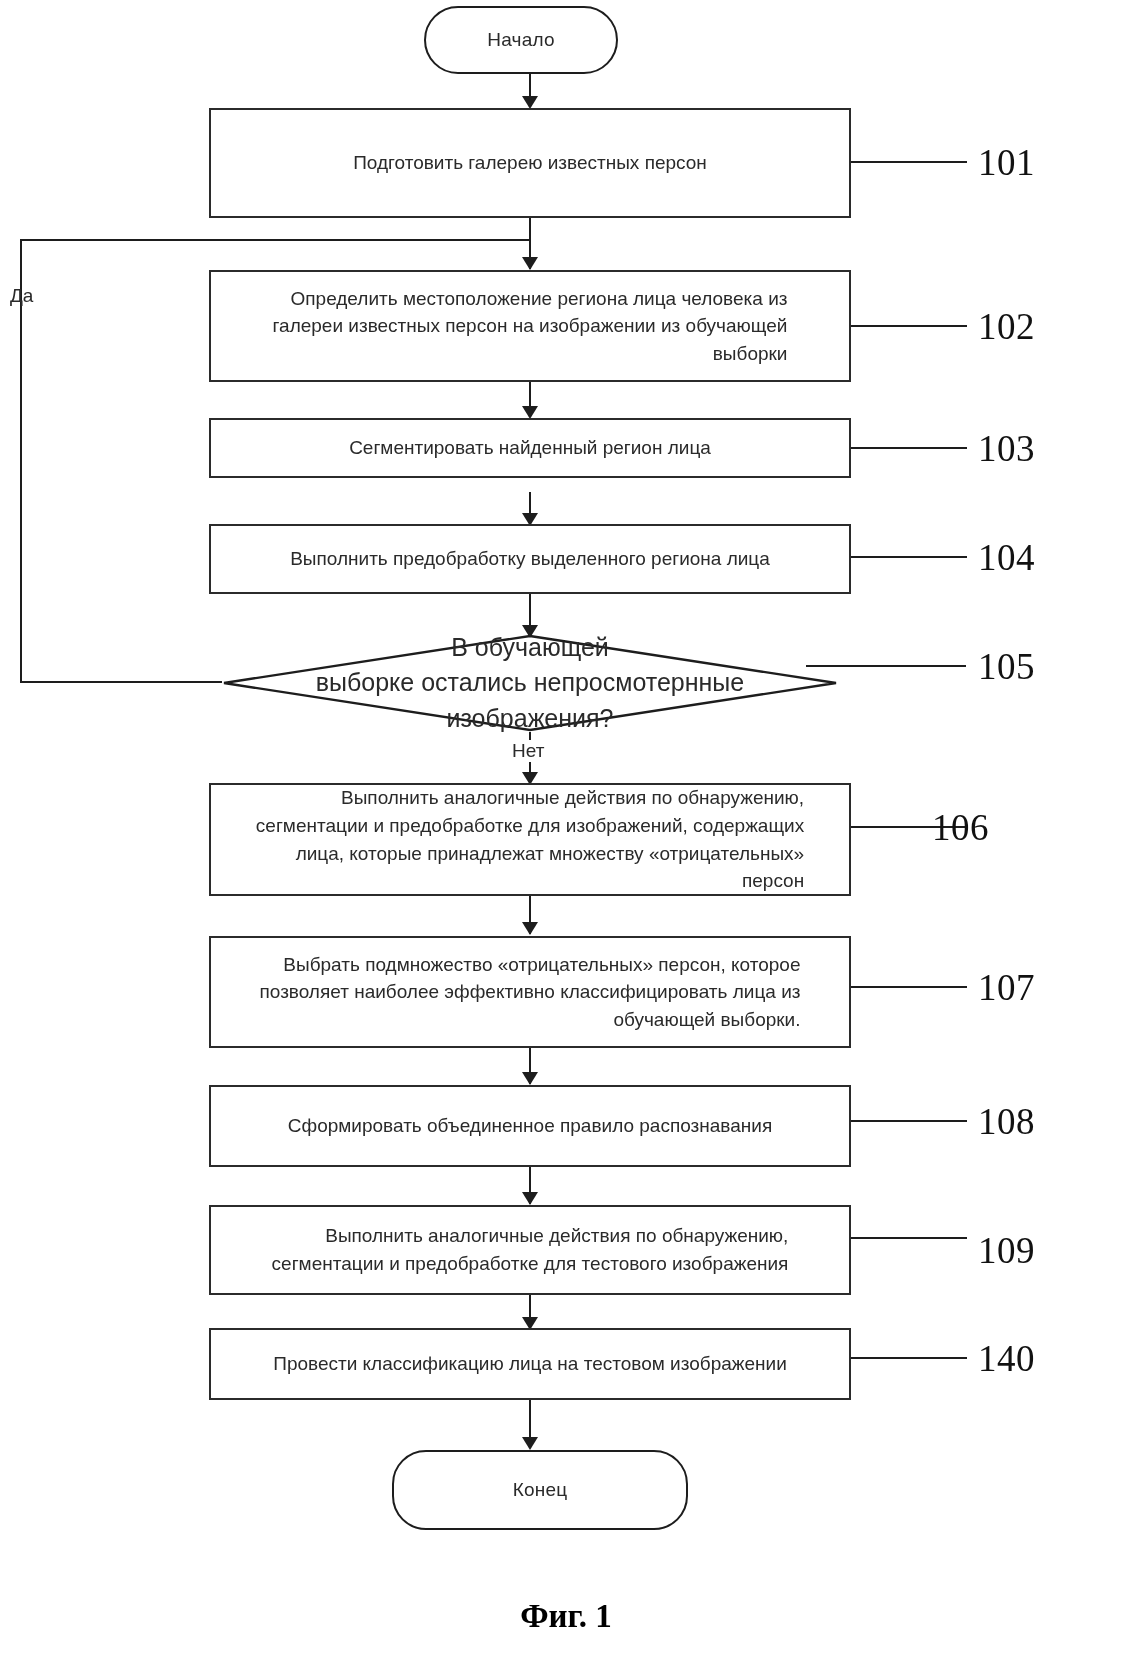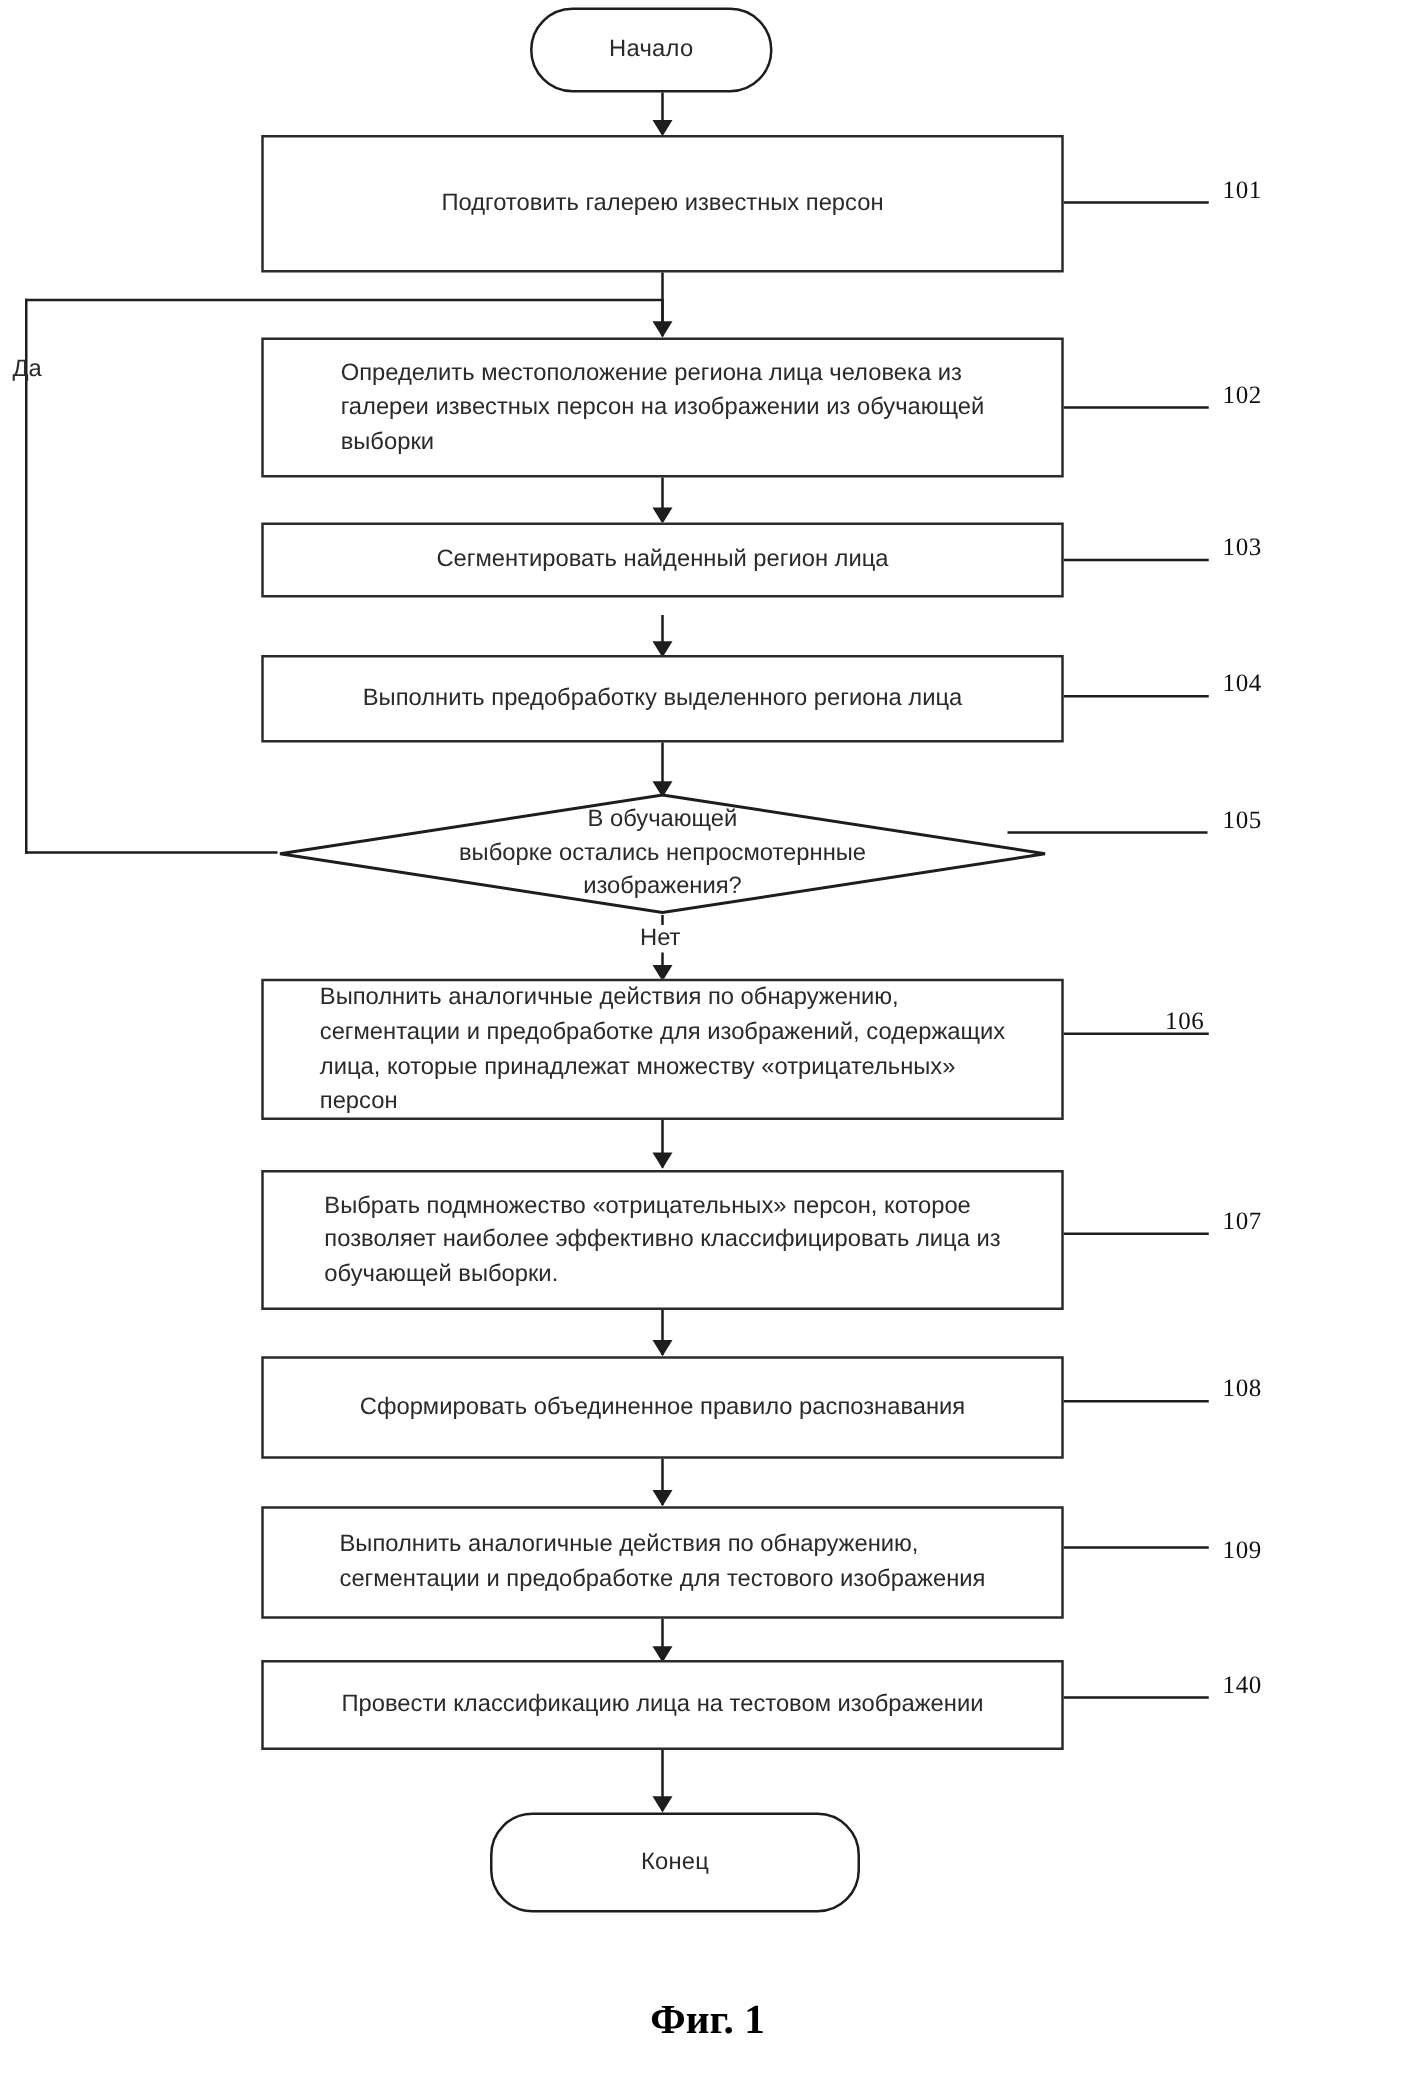--- a/index.html
+++ b/index.html
@@ -20,21 +20,21 @@
     overflow: hidden;
   }
 
   
   .node {
     position: absolute;
     box-sizing: border-box;
     display: flex;
     align-items: center;
     justify-content: center;
-    text-align: left;
+    text-align: right;
     background: #ffffff;
   }
 
   .terminator {
     border: 2px solid #1d1d1d;
     border-radius: 34px;
     font-size: 19px;
     letter-spacing: .2px;
     color: #2a2a2a;
   }
@@ -62,21 +62,21 @@
     inset: 0;
     display: block;
   }
   .decision .dtext {
     position: absolute;
     inset: 0;
     display: flex;
     align-items: center;
     justify-content: center;
     text-align: center;
-    font-size: 19px;
+    font-size: 25px;
     line-height: 1.42;
     white-space: pre-line;
     color: #2a2a2a;
     pointer-events: none;
   }
 
   
   .conn {
     position: absolute;
     background: #1d1d1d;
@@ -90,21 +90,21 @@
     height: 0;
     border-left: 8px solid transparent;
     border-right: 8px solid transparent;
     border-top: 13px solid #1d1d1d;
   }
 
   
   .reflabel {
     position: absolute;
     font-family: "Liberation Serif", "DejaVu Serif", serif;
-    font-size: 20px;
+    font-size: 37px;
     color: #111;
     letter-spacing: .5px;
   }
   .leader {
     position: absolute;
     height: 2px;
     background: #1d1d1d;
   }
 
   

